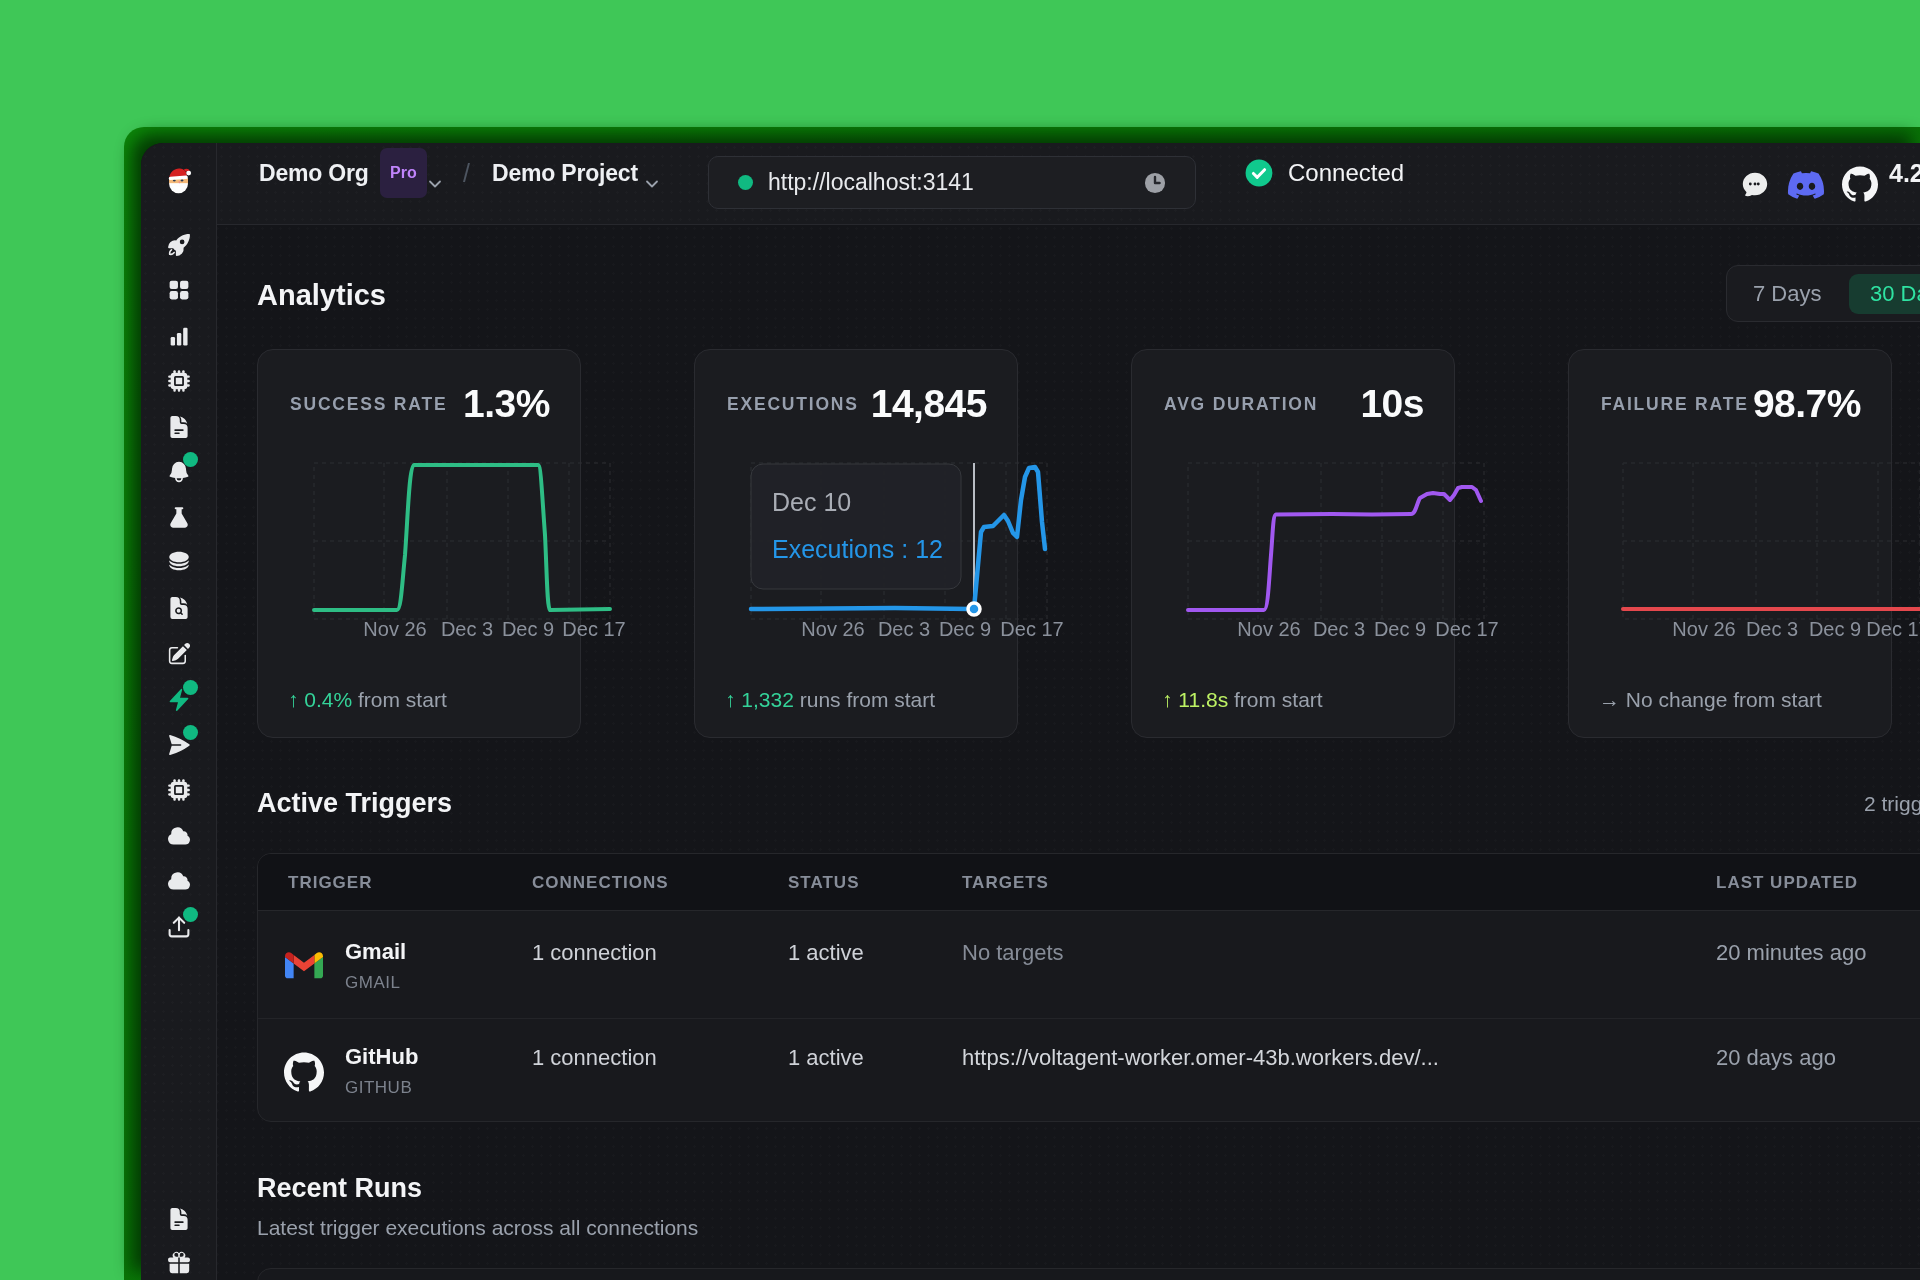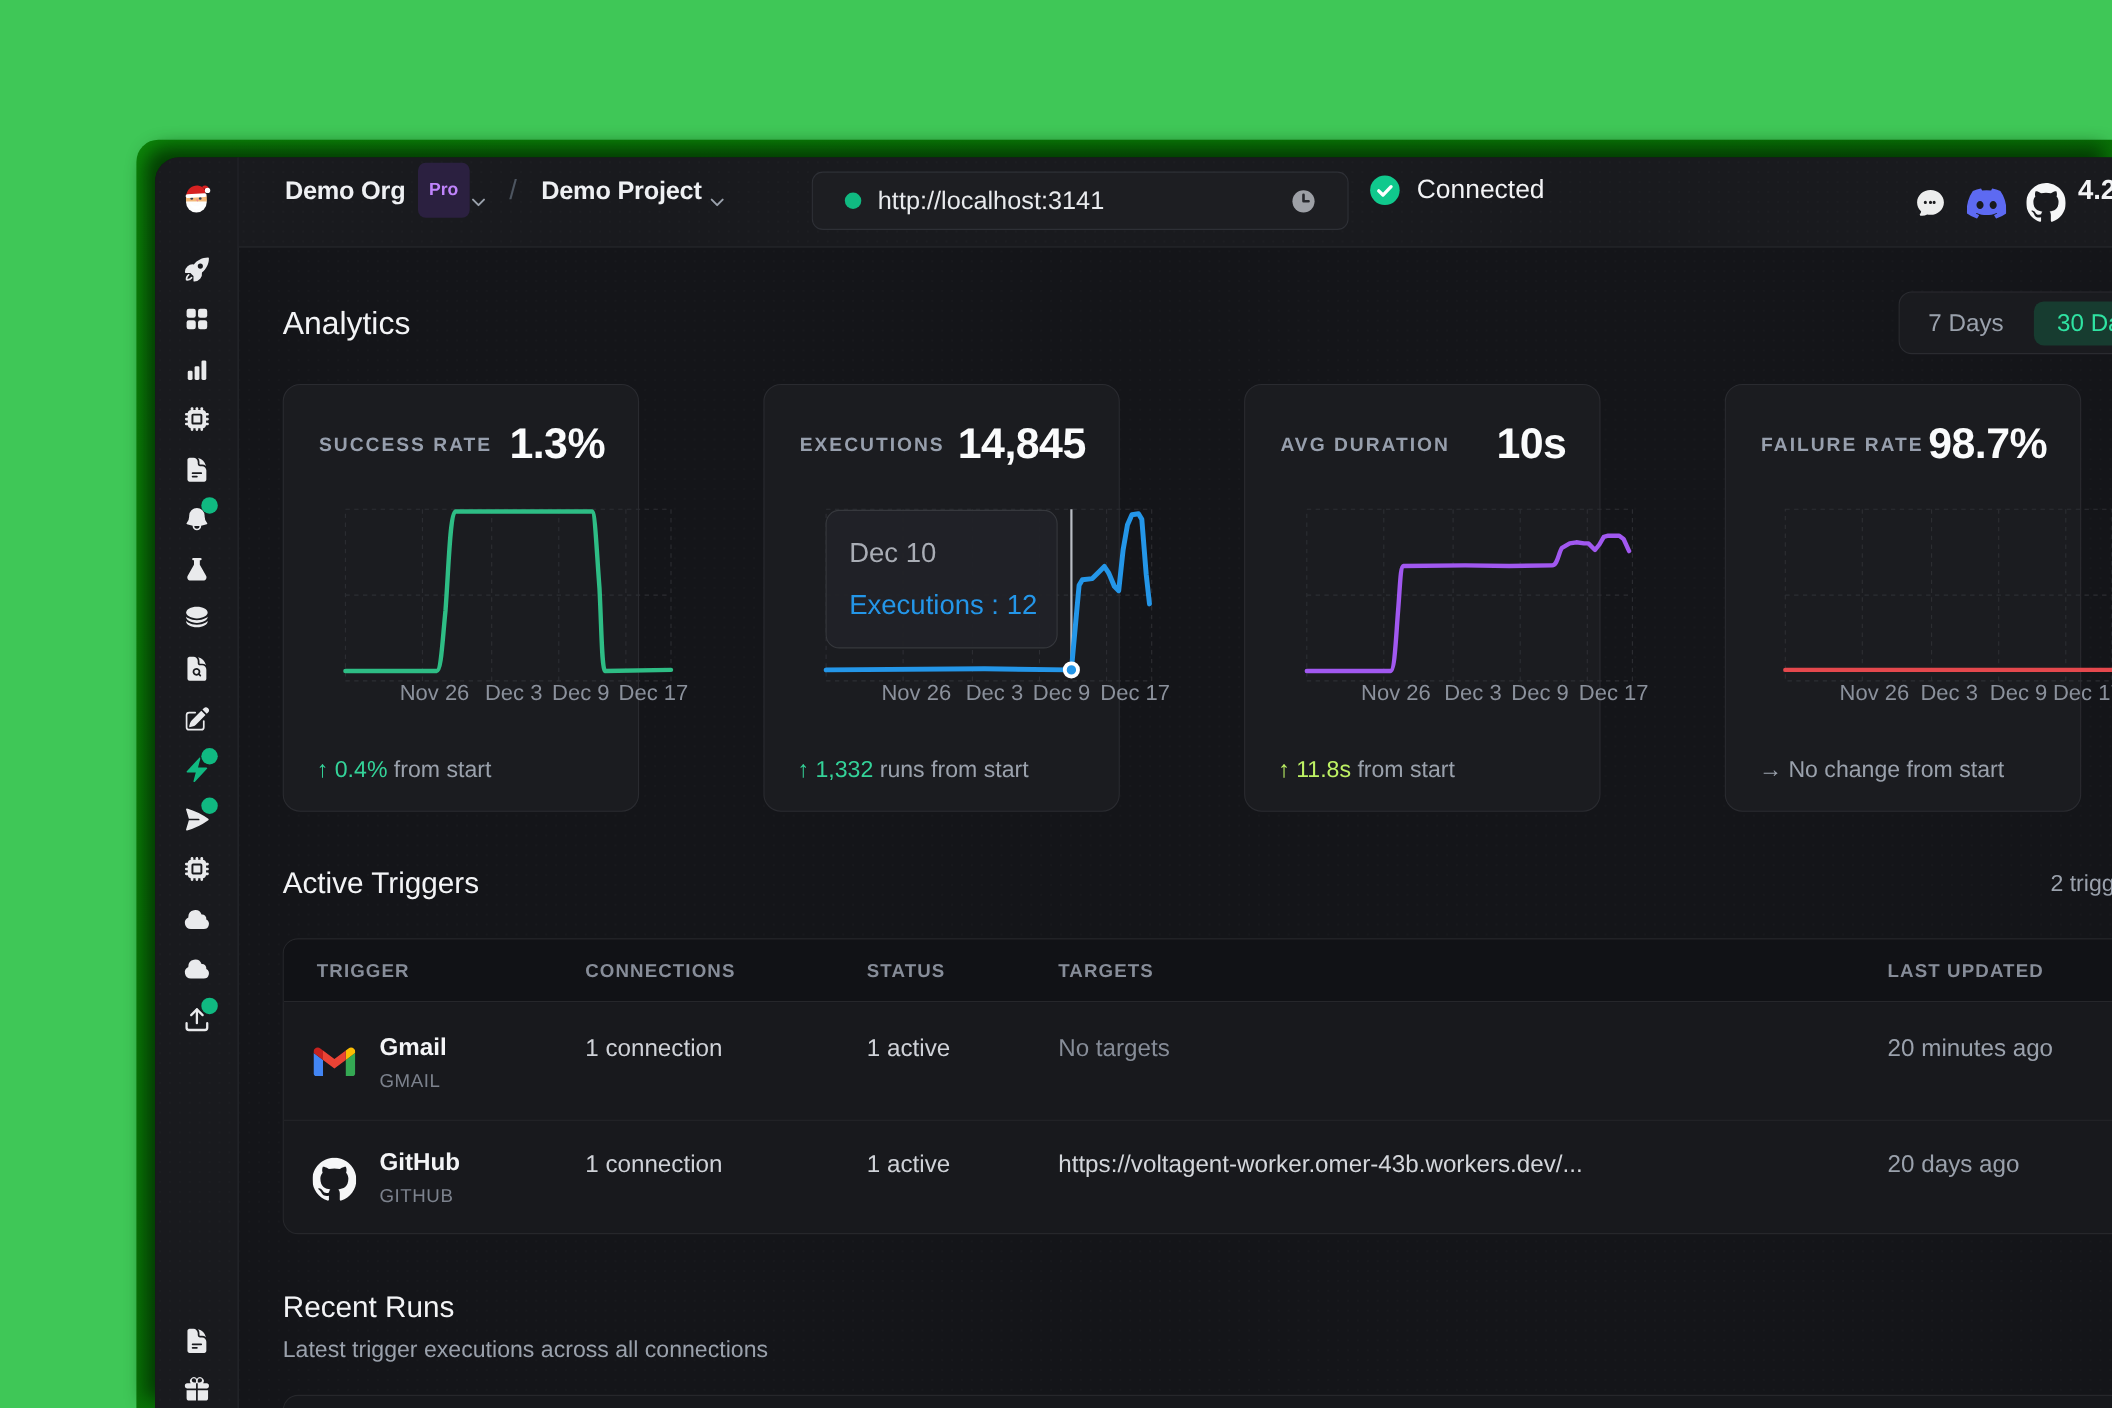--- a/index.html
+++ b/index.html
@@ -15,21 +15,21 @@
 .sidebar { position:absolute; left:0; top:0; width:76px; height:100%;
   background:#191a1e; background-image:radial-gradient(rgba(255,255,255,0.016) 1.2px, transparent 1.2px); background-size:9px 9px; border-right:1px solid #27282d; }
 .sicon { position:absolute; left:50%; transform:translate(-50%,-50%); width:25px; height:25px; }
 .sdot { position:absolute; width:15px; height:15px; border-radius:50%; background:#10b981; }
 
 .navbar { position:absolute; left:76px; top:0; width:1703px; height:82px;
   background:#191a1e; background-image:radial-gradient(rgba(255,255,255,0.016) 1.2px, transparent 1.2px); background-size:9px 9px; border-bottom:1px solid #27282d; }
 .nav-item { position:absolute; top:0; height:60px; display:flex; align-items:center; }
 
 .content { position:absolute; left:76px; top:82px; width:1703px; height:1055px; }
-.h1 { position:absolute; color:#f3f4f6; font-weight:normal; }
+.h1 { position:absolute; color:#f3f4f6; font-weight:bold; }
 .card { position:absolute; width:324px; height:389px; background:#1b1c20;
   border:1px solid #2a2b30; border-radius:16px; }
 .card svg { position:absolute; left:0; top:0; }
 .card-head { position:absolute; left:32px; right:30px; top:30px; height:48px;
   display:flex; justify-content:space-between; align-items:center; }
 .card-label { color:#979fad; font-size:17.5px; font-weight:bold; letter-spacing:1.8px; }
 .card-value { color:#fafbfc; font-size:39px; font-weight:bold; letter-spacing:-0.5px; }
 .card-foot { position:absolute; left:30px; top:338px; font-size:21px; color:#9aa1ac; }
 .up { color:#34d399; }
 .red { color:#bef264; }
@@ -218,21 +218,21 @@
         <span style="background:#2b2040;color:#c084fc;font-size:16px;font-weight:bold;padding:16px 10px;border-radius:7px">Pro</span>
       </div>
     <svg class="nav-item" style="left:210px;top:33px;width:16px;height:16px" viewBox="0 0 16 16">
         <path d="M3 5.5 8 10.5 13 5.5" fill="none" stroke="#9aa1ac" stroke-width="1.8" stroke-linecap="round" stroke-linejoin="round"></path>
       </svg>
     <div class="nav-item" style="left:246px;color:#4d5560;font-size:25px">/</div>
     <div class="nav-item" style="left:275px;color:#eef0f3;font-size:23px;font-weight:bold;letter-spacing:-0.2px">Demo Project</div>
     <svg class="nav-item" style="left:427px;top:33px;width:16px;height:16px" viewBox="0 0 16 16">
         <path d="M3 5.5 8 10.5 13 5.5" fill="none" stroke="#9aa1ac" stroke-width="1.8" stroke-linecap="round" stroke-linejoin="round"></path>
       </svg>
-    <div class="nav-item" style="left:491px;top:13px;height:53px;width:488px;background:#1d1e22;border:1px solid #2e3036;border-radius:10px;margin-left:30px;">
+    <div class="nav-item" style="left:491px;top:13px;height:53px;width:488px;background:#1d1e22;border:1px solid #2e3036;border-radius:10px;">
       <div style="width:15px;height:15px;border-radius:50%;background:#10b981;margin-left:29px"></div>
       <div style="color:#e8eaed;font-size:23px;margin-left:15px">http://localhost:3141</div>
       <svg style="position:absolute;right:29px;width:22px;height:22px" viewBox="0 0 24 24">
           <circle cx="12" cy="12" r="11" fill="#9da0a6"></circle>
           <path d="M12 5.5V12h5" fill="none" stroke="#26272c" stroke-width="2.6" stroke-linecap="round" stroke-linejoin="round"></path>
         </svg>
     </div>
     <div class="nav-item" style="left:1028px">
       <svg width="28" height="28" viewBox="0 0 24 24">
           <circle cx="12" cy="12" r="11.5" fill="#10c98d"></circle>

